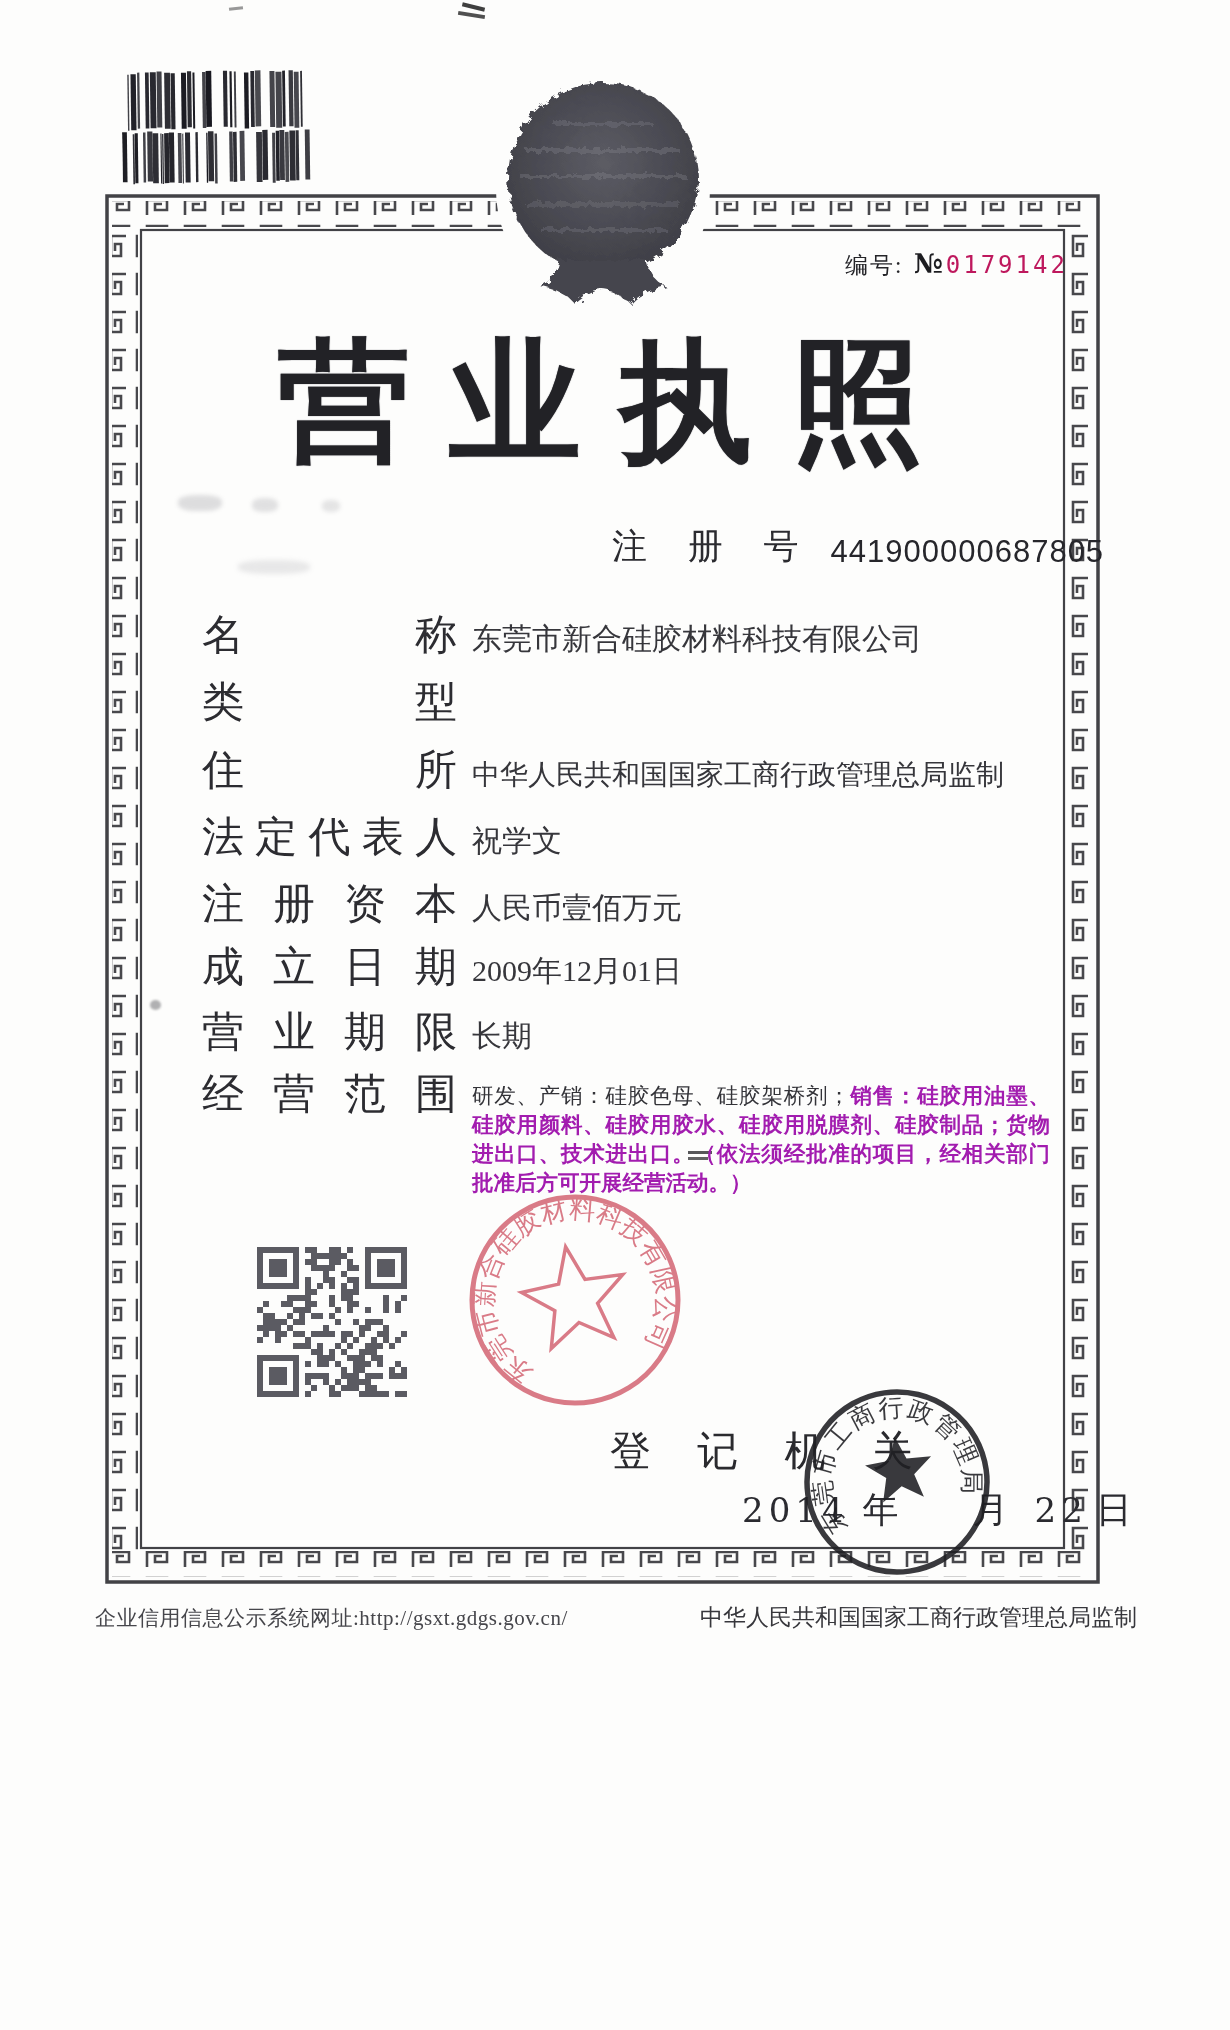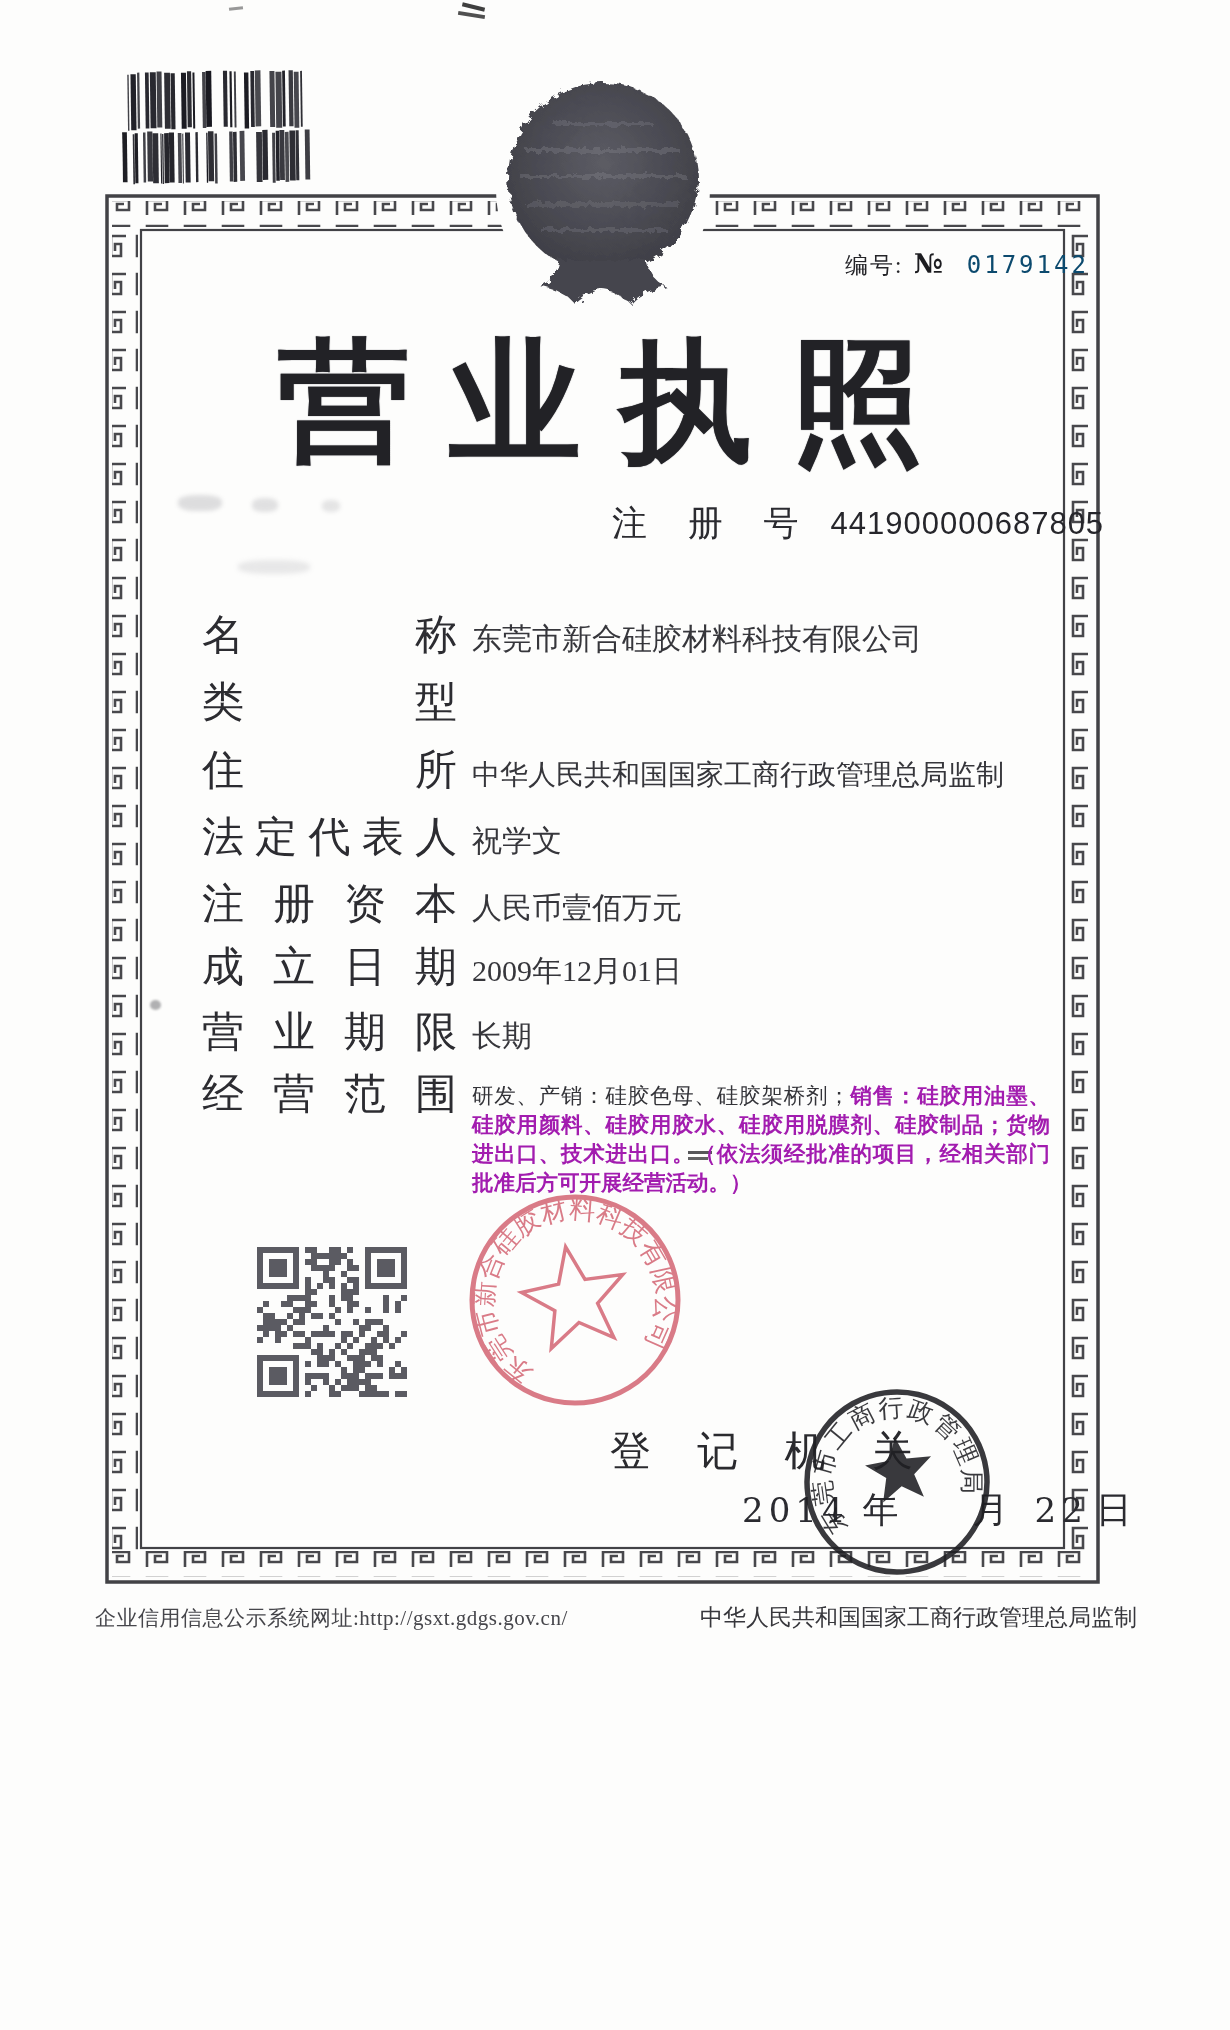--- a/index.html
+++ b/index.html
@@ -11,27 +11,27 @@
   
   .barcode{position:absolute;left:122px;top:70px;width:196px;height:114px;transform:rotate(-0.8deg);}
   
   .emblem{position:absolute;left:496px;top:78px;width:214px;height:232px;}
   
   .frame{position:absolute;left:105px;top:194px;width:995px;height:1390px;opacity:.9;}
   
   .serial{position:absolute;left:845px;top:248px;display:flex;align-items:baseline;white-space:nowrap;}
   .serial-label{font-size:23px;letter-spacing:2px;color:#242428;}
   .serial-nosym{font-family:"DejaVu Serif",serif;font-weight:bold;font-size:27px;margin-left:10px;color:#1c1c20;}
-  .serial-digits{font-family:"DejaVu Sans Mono",monospace;font-size:24px;letter-spacing:3px;margin-left:24px;color:#0c4a6e;}
+  .serial-digits{font-family:"DejaVu Sans Mono",monospace;font-size:24px;letter-spacing:3px;margin-left:3px;color:#be185d;}
   
   .title{position:absolute;left:278px;top:332px;width:645px;display:flex;justify-content:space-between;
     font-family:"DejaVu Sans",sans-serif;font-weight:900;font-size:132px;line-height:1.05;color:#222226;
     text-shadow:0 0 1px #44444a;}
   
-  .regline{position:absolute;left:612px;top:500px;display:flex;align-items:center;white-space:nowrap;}
+  .regline{position:absolute;left:612px;top:523px;display:flex;align-items:flex-end;white-space:nowrap;}
   .reg-label{font-size:35px;letter-spacing:16px;color:#2b2b30;}
   .reg-number{font-family:Liberation Sans, sans-serif;font-size:31px;margin-left:16px;letter-spacing:1px;color:#26262b;}
   
   .fields{position:absolute;left:202px;top:613px;width:880px;}
   .row{position:absolute;left:0;display:flex;align-items:baseline;width:880px;}
   .jlabel{display:flex;justify-content:space-between;width:255px;flex:none;
     font-size:42px;line-height:1.05;color:#2c2c31;}
   .val{margin-left:15px;font-size:30px;color:#36363b;white-space:nowrap;}
   .val-addr{font-size:28px;}
   .row-scope{align-items:flex-start;}

